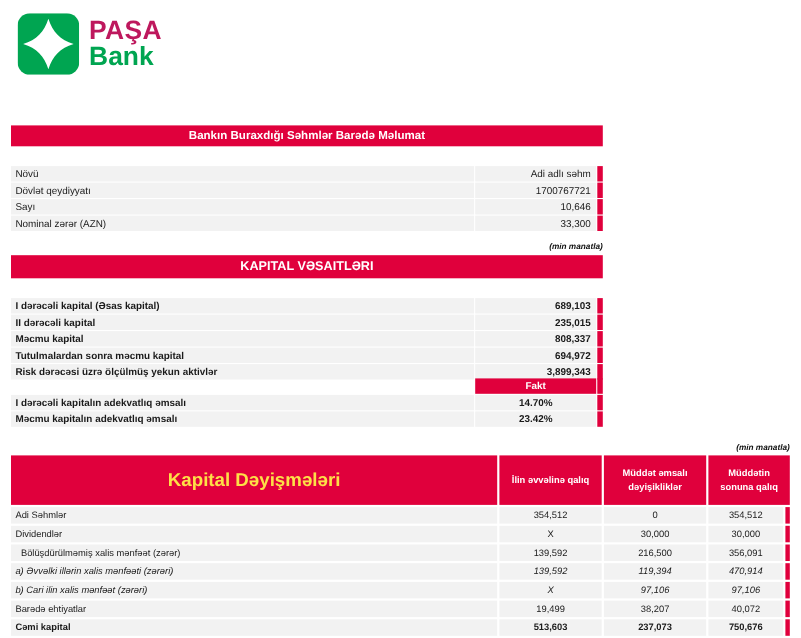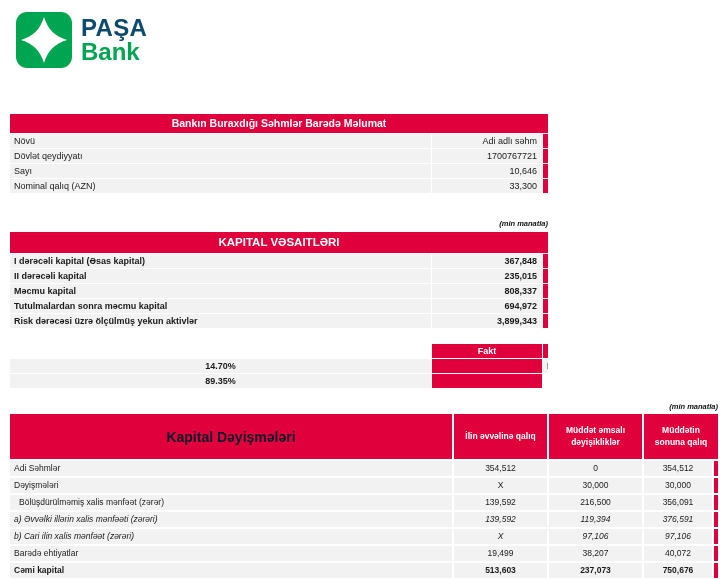--- a/index.html
+++ b/index.html
@@ -14,34 +14,34 @@
     font-family: "Liberation Sans", "DejaVu Sans", sans-serif;
     color: #1a1a1a;
   }
 
   
   .logo { position: absolute; left: 16px; top: 12px; display: flex; align-items: center; gap: 9px; }
   .logo-icon { width: 56px; height: 56px; display: block; }
   .logo-bg { fill: var(--brand-green); }
   .logo-star { fill: #ffffff; }
   .logo-text { display: flex; flex-direction: column; justify-content: center; line-height: 0.98; }
-  .logo-pasha { font-size: 24px; font-weight: bold; color: #0c4a6e; letter-spacing: 0.3px; }
+  .logo-pasha { font-size: 24px; font-weight: bold; color: #be185d; letter-spacing: 0.3px; }
   .logo-bank  { font-size: 24px; font-weight: bold; color: var(--brand-green); }
 
   
   .tbl { position: absolute; left: 10px; width: 538px; }
   .t1 { top: 114px; }
   .t2 { top: 232px; }
   .t3 { top: 344px; }
   .t4 { top: 414px; width: 708px; }
 
   .tbl-title {
     background: var(--brand-red); color: #fff; font-weight: bold;
     text-align: center; height: 19px; line-height: 19px; font-size: 10.5px;
-    margin-bottom: 1px;
+    margin-bottom: 18px;
   }
   .t2 .tbl-title { height: 21px; line-height: 21px; font-size: 11.5px; }
 
   .grid3 { display: grid; grid-template-columns: 1fr 110px 5px; gap: 1px; }
   .grid5 { display: grid; grid-template-columns: 1fr 93px 93px 68px 4px; gap: 2px; }
   .hgrid4 { display: grid; grid-template-columns: 1fr 93px 93px 74px; gap: 2px; margin-bottom: 2px; }
 
   .cell {
     background: var(--row-gray); font-size: 9px; height: 14px; line-height: 14px;
     overflow: hidden; white-space: nowrap;
@@ -54,21 +54,21 @@
   .bold    { font-weight: bold; }
   .italic  { font-style: italic; }
   .indent  { padding-left: 9px; }
 
   .fakt-hdr { background: var(--brand-red); color: #fff; font-weight: bold; text-align: center; }
   .t3 .thead { margin-bottom: 1px; }
 
   
   .t4-header { height: 45px; }
   .h-title {
-    background: var(--brand-red); color: #0f172a; font-weight: bold; font-size: 14px;
+    background: var(--brand-red); color: #fde047; font-weight: bold; font-size: 17px;
     display: flex; align-items: center; justify-content: center;
   }
   .h-col {
     background: var(--brand-red); color: #fff; font-weight: bold; font-size: 8.5px;
     display: flex; align-items: center; justify-content: center; text-align: center;
     line-height: 1.3; padding: 2px 3px; white-space: normal;
   }
   .t4 .cell { height: 15px; line-height: 15px; font-size: 8.5px; }
 
   
@@ -100,33 +100,33 @@
     <div class="cell strip"></div>
 
     <div class="cell label">Dövlət qeydiyyatı</div>
     <div class="cell value-r">1700767721</div>
     <div class="cell strip"></div>
 
     <div class="cell label">Sayı</div>
     <div class="cell value-r">10,646</div>
     <div class="cell strip"></div>
 
-    <div class="cell label">Nominal qalıq (AZN)</div>
+    <div class="cell label">Nominal zərər (AZN)</div>
     <div class="cell value-r">33,300</div>
     <div class="cell strip"></div>
   </div>
 </section>
 
 <div class="note note1">(min manatla)</div>
 
 <section class="tbl t2">
   <div class="tbl-title">KAPITAL VƏSAITLƏRI</div>
   <div class="grid3">
     <div class="cell label bold">I dərəcəli kapital (Əsas kapital)</div>
-    <div class="cell value-r bold">367,848</div>
+    <div class="cell value-r bold">689,103</div>
     <div class="cell strip"></div>
 
     <div class="cell label bold">II dərəcəli kapital</div>
     <div class="cell value-r bold">235,015</div>
     <div class="cell strip"></div>
 
     <div class="cell label bold">Məcmu kapital</div>
     <div class="cell value-r bold">808,337</div>
     <div class="cell strip"></div>
 
@@ -140,61 +140,62 @@
   </div>
 </section>
 
 <section class="tbl t3">
   <div class="grid3 thead">
     <div class="cell blank"></div>
     <div class="cell fakt-hdr">Fakt</div>
     <div class="cell strip"></div>
   </div>
   <div class="grid3">
+    <div class="cell label bold">I dərəcəli kapitalın adekvatlıq əmsalı</div>
     <div class="cell value-c bold">14.70%</div>
     <div class="cell strip"></div>
 
     <div class="cell label bold">Məcmu kapitalın adekvatlıq əmsalı</div>
-    <div class="cell value-c bold">89.35%</div>
+    <div class="cell value-c bold">23.42%</div>
     <div class="cell strip"></div>
   </div>
 </section>
 
 <div class="note note2">(min manatla)</div>
 
 <section class="tbl t4">
   <div class="hgrid4 t4-header">
     <div class="h-title">Kapital Dəyişmələri</div>
     <div class="h-col">İlin əvvəlinə qalıq</div>
     <div class="h-col">Müddət əmsalı dəyişikliklər</div>
     <div class="h-col">Müddətin sonuna qalıq</div>
   </div>
   <div class="grid5">
     <div class="cell label">Adi Səhmlər</div>
     <div class="cell value-c">354,512</div>
     <div class="cell value-c">0</div>
     <div class="cell value-c">354,512</div>
     <div class="cell strip"></div>
 
-    <div class="cell label">Dəyişmələri</div>
+    <div class="cell label">Dividendlər</div>
     <div class="cell value-c">X</div>
     <div class="cell value-c">30,000</div>
     <div class="cell value-c">30,000</div>
     <div class="cell strip"></div>
 
     <div class="cell label indent">Bölüşdürülməmiş xalis mənfəət (zərər)</div>
     <div class="cell value-c">139,592</div>
     <div class="cell value-c">216,500</div>
     <div class="cell value-c">356,091</div>
     <div class="cell strip"></div>
 
     <div class="cell label italic">a) Əvvəlki illərin xalis mənfəəti (zərəri)</div>
     <div class="cell value-c italic">139,592</div>
     <div class="cell value-c italic">119,394</div>
-    <div class="cell value-c italic">376,591</div>
+    <div class="cell value-c italic">470,914</div>
     <div class="cell strip"></div>
 
     <div class="cell label italic">b) Cari ilin xalis mənfəət (zərəri)</div>
     <div class="cell value-c italic">X</div>
     <div class="cell value-c italic">97,106</div>
     <div class="cell value-c italic">97,106</div>
     <div class="cell strip"></div>
 
     <div class="cell label">Barədə ehtiyatlar</div>
     <div class="cell value-c">19,499</div>

